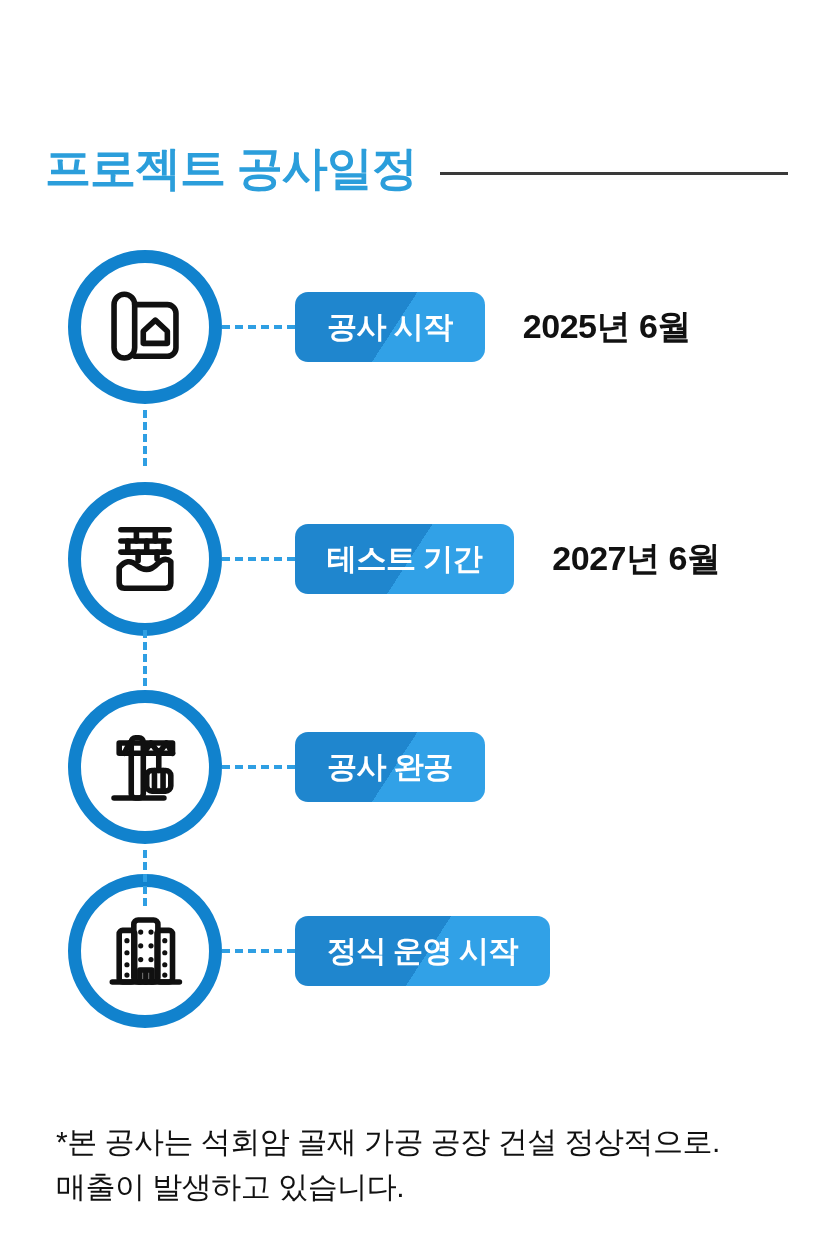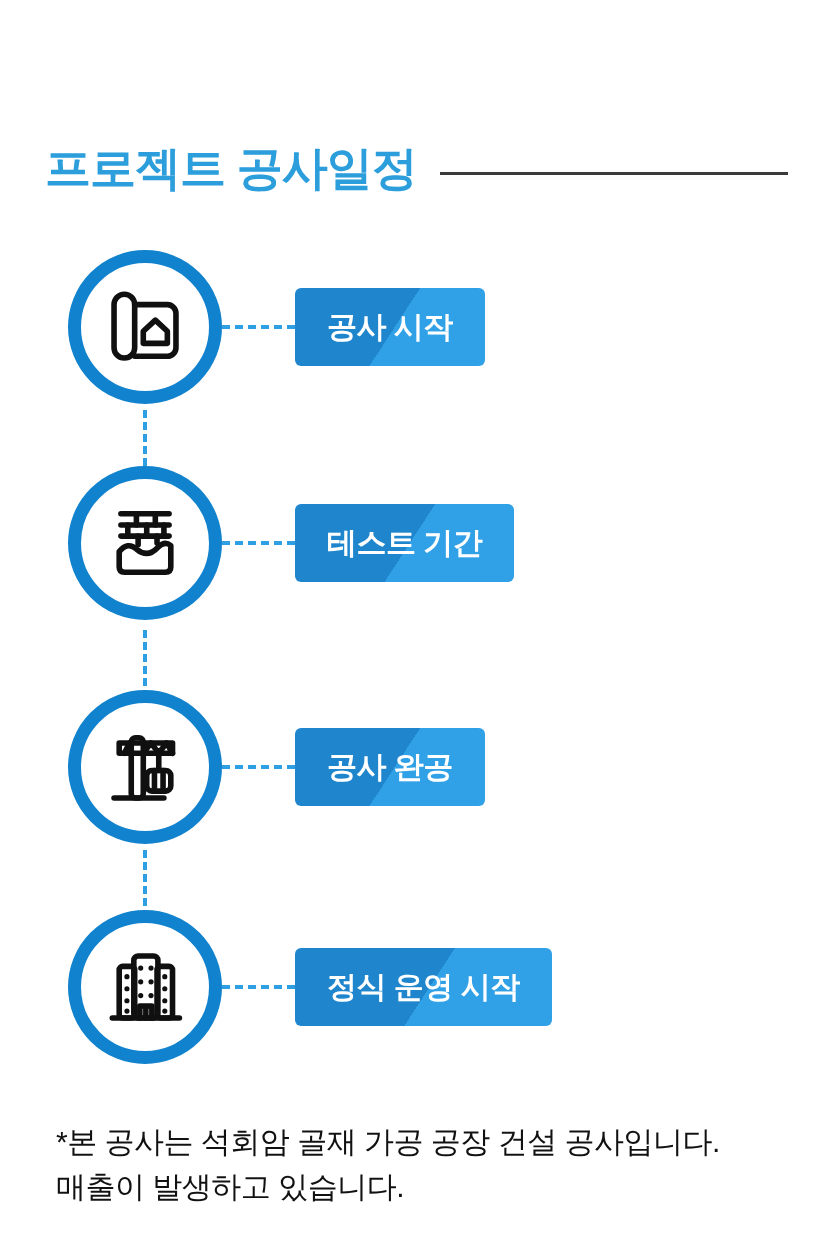--- a/index.html
+++ b/index.html
@@ -22,42 +22,42 @@
     position:absolute;left:440px;top:138px;
     width:348px;height:3px;
     background:var(--rule-gray,#3a3a3a);
   }
   
   .trow{
     position:absolute;left:68px;
     display:flex;align-items:center;
     height:154px;
   }
-  .trow.r1{top:216px;} .trow.r2{top:432px;justify-content:center;} .trow.r3{top:656px;} .trow.r4{top:876px;}
+  .trow.r1{top:216px;} .trow.r2{top:448px;justify-content:center;} .trow.r3{top:656px;} .trow.r4{top:840px;font-family:Liberation Serif, serif;}
   .icon-circle{
     box-sizing:border-box;
     width:154px;height:154px;flex:0 0 154px;
     border:13px solid var(--ring-blue,#1182cd);
     border-radius:50%;
     background:#fff;
     display:flex;align-items:center;justify-content:center;
   }
   .icon-circle svg{width:86px;height:86px;display:block;}
   .icon-stroke{fill:none;stroke:#101010;stroke-width:6.5;stroke-linecap:round;stroke-linejoin:round;}
   .icon-fill{fill:#101010;stroke:none;}
   .h-dash{
     width:73px;height:0;flex:0 0 73px;
     border-top:4px dashed var(--dash-blue,#2f9fe3);
   }
   .badge{
     box-sizing:border-box;
-    height:78px;
+    height:70px;
     display:inline-flex;align-items:center;justify-content:center;
     padding:0 32px;
-    border-radius:6px;
+    border-radius:13px;
     background:linear-gradient(123deg,var(--box-blue-dark,#1f86ce) 0 52%,var(--box-blue-light,#31a1e7) 52% 100%);
     color:#fff;font-size:30px;font-weight:700;letter-spacing:-0.5px;
     white-space:nowrap;
   }
   .tdate{
     margin-left:38px;
     font-size:34px;font-weight:700;color:var(--text-black,#111);
     white-space:nowrap;letter-spacing:-0.5px;
   }
   .v-dash{
@@ -84,32 +84,34 @@
   <div class="trow r1">
     <div class="icon-circle">
       <svg viewBox="0 0 100 100">
         <rect class="icon-stroke" x="14" y="12" width="24" height="74" rx="12"></rect>
         <path class="icon-stroke" d="M38 24 H76 a10 10 0 0 1 10 10 v40 a10 10 0 0 1 -10 10 H38"></path>
         <path class="icon-stroke" d="M48 69 V55 l14 -13 14 13 v14 z"></path>
       </svg>
     </div>
     <div class="h-dash"></div>
     <div class="badge">공사 시작</div>
+    <div class="tdate">2025년 6월</div>
   </div>
 
   <div class="trow r2">
     <div class="icon-circle">
       <svg viewBox="0 0 100 100">
         <path class="icon-stroke" d="M22 16 H78 M22 29 H78 M22 42 H78"></path>
         <path class="icon-stroke" d="M40 16 V29 M62 16 V29 M30 29 V42 M52 29 V42 M72 29 V42 M42 42 V52 M64 42 V50"></path>
         <path class="icon-stroke" d="M20 60 q10 -12 20 -3 q13 11 25 -2 q8 -8 15 -2 v25 q0 6 -6 6 H26 q-6 0 -6 -6 z"></path>
       </svg>
     </div>
     <div class="h-dash"></div>
     <div class="badge">테스트 기간</div>
+    <div class="tdate">2027년 6월</div>
   </div>
 
   <div class="trow r3">
     <div class="icon-circle">
       <svg viewBox="0 0 100 100">
         <path class="icon-stroke" d="M14 86 H72"></path>
         <rect class="icon-stroke" x="34" y="16" width="14" height="70" rx="5"></rect>
         <path class="icon-stroke" d="M20 22 H82 M20 34 H82 M20 22 V34 M82 22 V34"></path>
         <path class="icon-stroke" d="M26 34 l6 -12 M48 34 l9 -12 9 12 9 -12 7 12"></path>
         <path class="icon-stroke" d="M66 34 V54"></path>
@@ -147,17 +149,17 @@
     </div>
     <div class="h-dash"></div>
     <div class="badge">정식 운영 시작</div>
   </div>
 
   <div class="v-dash v1"></div>
   <div class="v-dash v2"></div>
   <div class="v-dash v3"></div>
 
   <div class="footnote">
-    <div>*본 공사는 석회암 골재 가공 공장 건설 공사입니다.</div>
+    <div>*본 공사는 석회암 골재 가공 공장 건설 정상적으로.</div>
     <div>매출이 발생하고 있습니다.</div>
   </div>
 
 </div>
 
 </body></html>

